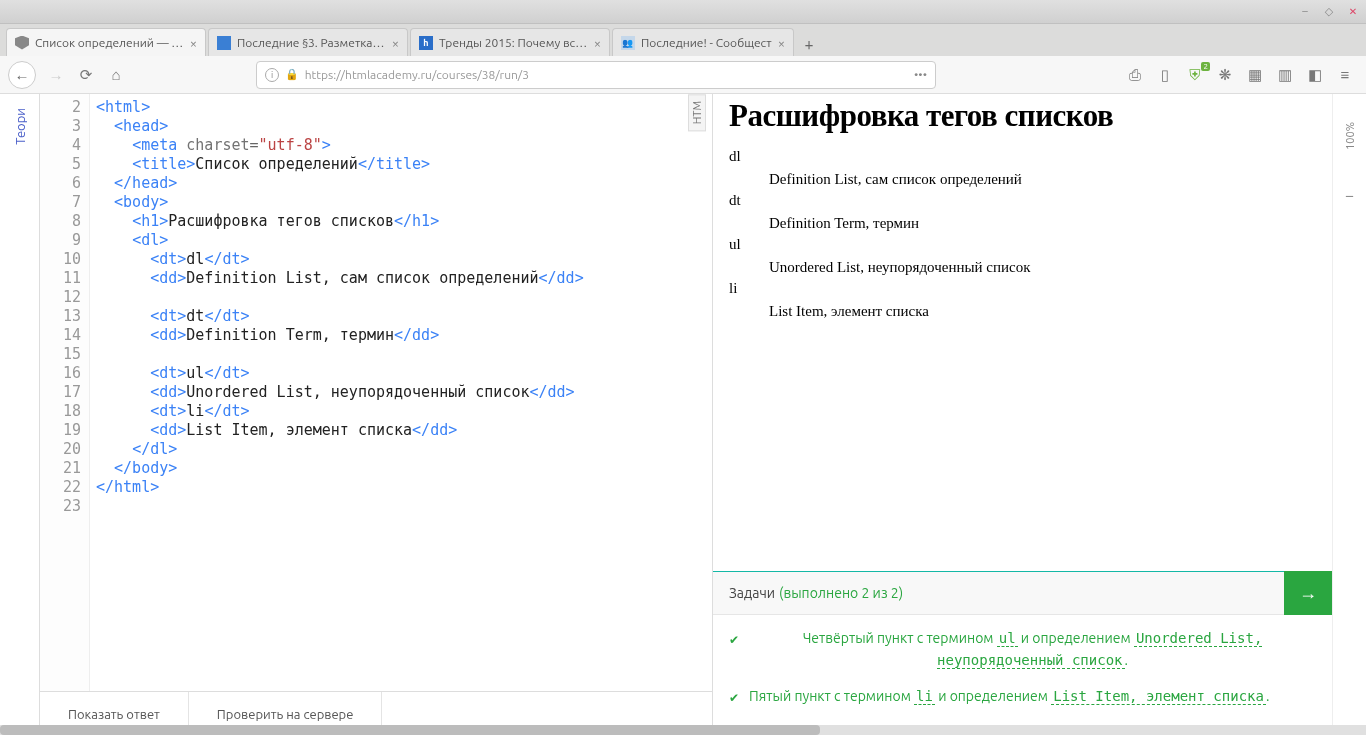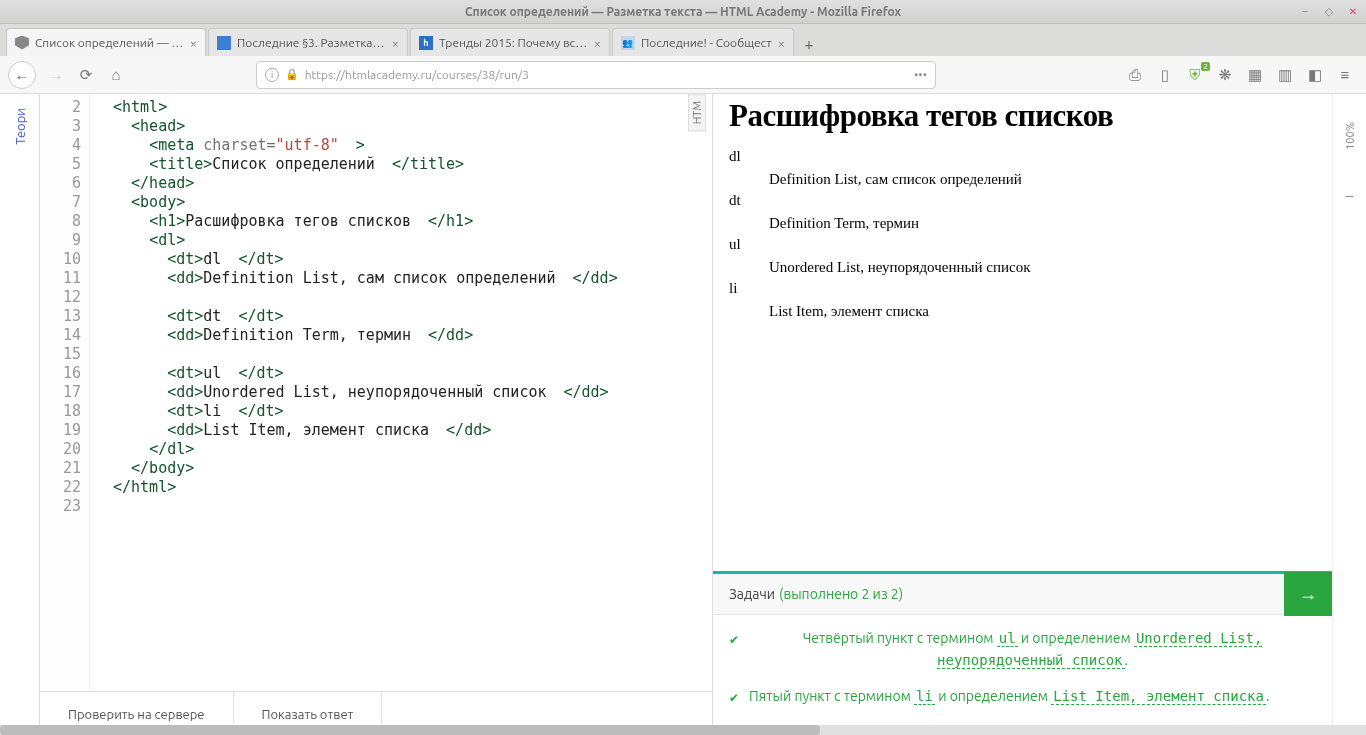--- a/index.html
+++ b/index.html
@@ -39,39 +39,39 @@
   
   .content { height:641px; background:#fff; display:flex; position:relative; }
 
   .theory { width:40px; background:#fff; border-right:1px solid #ddd; display:flex; align-items:flex-start; justify-content:center; padding-top:14px; }
   .theory span { writing-mode:vertical-rl; transform:rotate(180deg); color:#4a5fc9; font-size:13px; }
 
   .editor-pane { flex:1; display:flex; flex-direction:column; min-width:0; position:relative; }
   .editor { flex:1; display:flex; font-family:"DejaVu Sans Mono",Consolas,monospace; font-size:15px; line-height:19px; overflow:hidden; }
   .gutter { width:50px; text-align:right; color:#999; padding:4px 8px 4px 0; background:#fdfdfd; border-right:1px solid #eee; }
   .code { padding:4px 0 4px 6px; white-space:pre; color:#222; }
-  .t { color:#14532d;margin-left:17px; } 
+  .t { color:#3b82f6; } 
   .a { color:#737373; } 
   .v { color:#b44; }    
   .eq{ color:#666; }
 
   .editor-tabs { position:absolute; right:0; top:0; width:24px;}
   .editor-tabs span { display:block; writing-mode:vertical-rl; transform:rotate(180deg); font-size:11px; padding:6px 2px; background:#f4f4f4; border:1px solid #ddd; color:#777;}
 
   .bottom-btns { height:44px; border-top:1px solid #ddd; display:flex; }
   .bottom-btns div { padding:0 28px; display:flex; align-items:center; border-right:1px solid #e4e4e4; font-size:13px; color:#555; }
 
   .preview-pane { width:620px; border-left:1px solid #ddd; display:flex; flex-direction:column; min-width:0; background:#fff; }
   .preview { flex:1; padding:4px 16px 8px 16px; font-family:Georgia,"Times New Roman",serif; color:#000; overflow:hidden;}
   .preview h1 { font-size:31px; font-weight:900; margin:0 0 14px 0; letter-spacing:-0.5px;}
   .preview dl { }
   .preview dt { font-size:15px; margin-top:4px;}
   .preview dd { margin-left:40px; font-size:15px; margin-top:6px; margin-bottom:4px;}
 
-  .tasks-header { height:44px; border-top:3px solid #14b8a6; border-bottom:1px solid #e6e6e6; background:#f8f8f8; display:flex; align-items:center; padding:0 16px; font-size:14px; }
+  .tasks-header { height:44px; border-top:1px solid #14b8a6; border-bottom:1px solid #e6e6e6; background:#f8f8f8; display:flex; align-items:center; padding:0 16px; font-size:14px; }
   .tasks-header .lbl { color:#444; }
   .tasks-header .done { color:#2aa640; margin-left:4px;}
   .gobtn { margin-left:auto; width:48px; height:44px; background:#2aa640; color:#fff; display:flex; align-items:center; justify-content:center; font-size:18px; margin-right:-16px;}
 
   .tasks-body { padding:12px 16px; font-size:14px; line-height:22px; }
   .tasks-body .intro { color:#333; margin-bottom:16px; }
   .task-item { display:flex; gap:10px; color:#2aa640; margin-bottom:14px; }
   .task-item .check { color:#2aa640; font-size:12px; padding-top:2px;}
   .task-item .txt { color:#2aa640;text-align:center; }
   .task-item .code-t { font-family:monospace; border-bottom:1px dashed #2aa640; padding:0 2px;}
@@ -85,21 +85,20 @@
   
   .fav-shield { background:#888; width:12px;height:14px; clip-path:polygon(50% 0,100% 20%,100% 70%,50% 100%,0 70%,0 20%); }
   .fav-blue { background:#3a7fd4; width:14px;height:14px; }
   .fav-ha { background:#2a6ec9; width:14px;height:14px; color:#fff;font-size:9px;text-align:center;line-height:14px;font-weight:bold;}
   .fav-grp { background:#c4d7ea; width:14px;height:14px; font-size:9px;text-align:center;line-height:14px;}
 </style>
 </head>
 <body>
 
 <div class="os-titlebar">
-  <span>Список определений — Разметка текста — HTML Academy - Mozilla Firefox</span>
   <div class="os-controls">
     <div class="os-min"></div>
     <div class="os-max"></div>
     <div class="os-close"></div>
   </div>
 </div>
 
 <div class="tabstrip">
   <div class="tab">
     <span class="favicon fav-shield"></span>
@@ -176,22 +175,22 @@
       <span class="t">&lt;dt&gt;</span>ul<span class="t">&lt;/dt&gt;</span>
       <span class="t">&lt;dd&gt;</span>Unordered List, неупорядоченный список<span class="t">&lt;/dd&gt;</span>
       <span class="t">&lt;dt&gt;</span>li<span class="t">&lt;/dt&gt;</span>
       <span class="t">&lt;dd&gt;</span>List Item, элемент списка<span class="t">&lt;/dd&gt;</span>
     <span class="t">&lt;/dl&gt;</span>
   <span class="t">&lt;/body&gt;</span>
 <span class="t">&lt;/html&gt;</span>
 </div>
     </div>
     <div class="bottom-btns">
+      <div>Показать ответ</div>
       <div>Проверить на сервере</div>
-      <div>Показать ответ</div>
     </div>
   </div>
 
   <div class="preview-pane">
     <div class="preview">
       <h1>Расшифровка тегов списков</h1>
       <dl id="dl">
           <dt>dl</dt>
           <dd>Definition List, сам список определений</dd>
           <dt>dt</dt>

